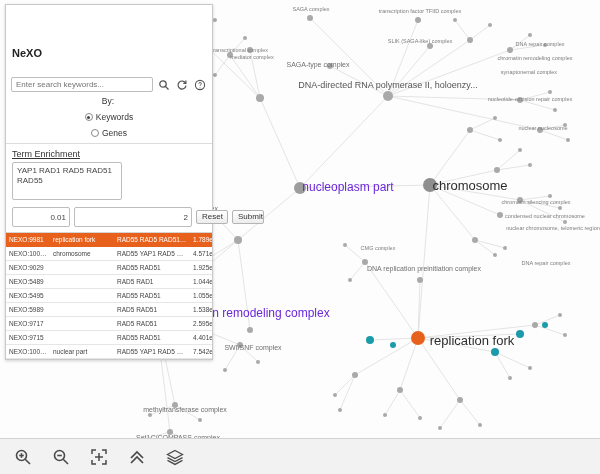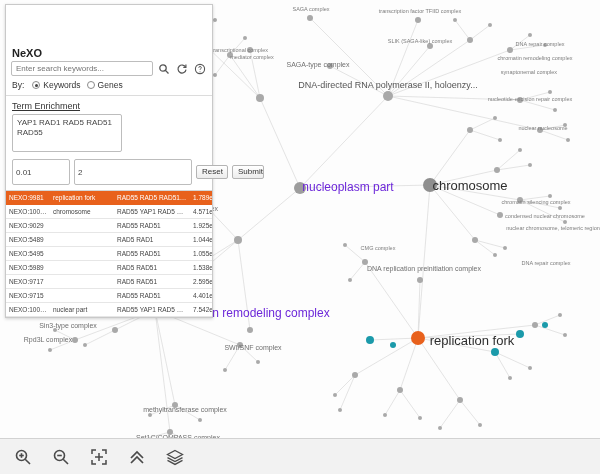--- a/index.html
+++ b/index.html
@@ -71,20 +71,21 @@
     font-size: 11px;
     font-weight: bold;
     color: #222;
     margin-top: 38px;
   }
   .search-row {
     display: flex;
     align-items: center;
     padding: 0 5px 4px 5px;
     gap: 4px;
+    margin-top: 16px;
   }
   .search-input {
     flex: 1;
     height: 15px;
     border: 1px solid #bdbdbd;
     border-radius: 2px;
     font-size: 8px;
     padding: 0 4px;
     color: #555;
     background: #fff;
@@ -101,20 +102,21 @@
   }
   .icon-btn svg { display: block; }
 
   .radio-row {
     display: flex;
     align-items: center;
     gap: 6px;
     padding: 0 6px 5px 6px;
     font-size: 8.5px;
     color: #333;
+    flex-direction: column;
   }
   .radio-row .by-label { margin-right: 2px; }
   .rad {
     display: inline-flex;
     align-items: center;
     gap: 3px;
     cursor: pointer;
   }
   .rad .dot {
     width: 8px; height: 8px;
@@ -159,29 +161,30 @@
     line-height: 1.3;
     overflow: hidden;
   }
   .field-row {
     display: flex;
     align-items: center;
     gap: 4px;
     padding: 0 6px 5px 6px;
   }
   .small-input {
-    height: 26px;
+    height: 20px;
     border: 1px solid #bdbdbd;
     border-radius: 2px;
     font-size: 8px;
     padding: 0 3px;
     color: #444;
     box-sizing: border-box;
     background: #fff;
     font-family: "Liberation Sans", sans-serif;
+    text-align: right;
   }
   .small-input.w1 { width: 58px; }
   .small-input.w2 { flex: 1; }
   .btn {
     height: 14px;
     min-width: 32px;
     border: 1px solid #b4b4b4;
     border-radius: 2px;
     background: linear-gradient(#ffffff, #ececec);
     font-size: 8px;

